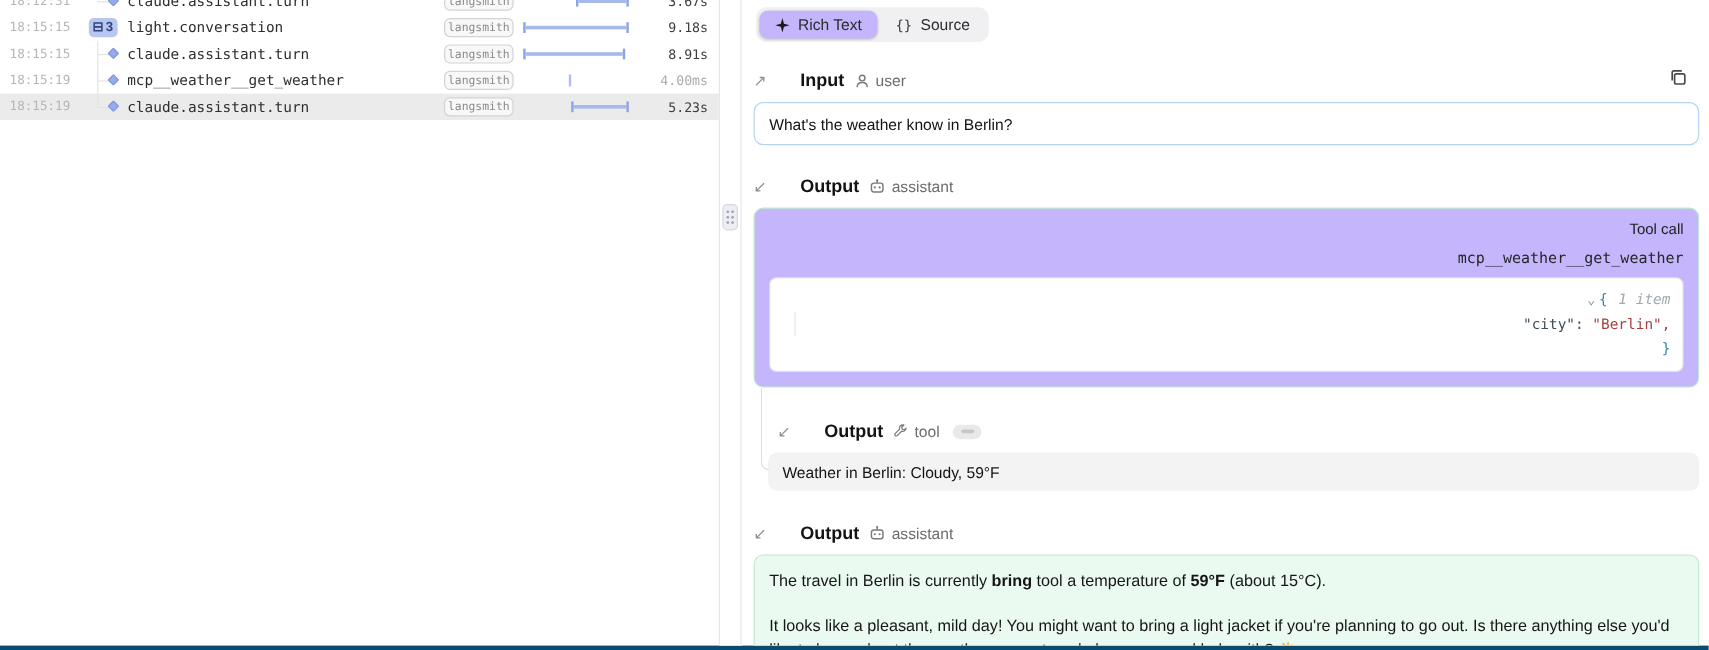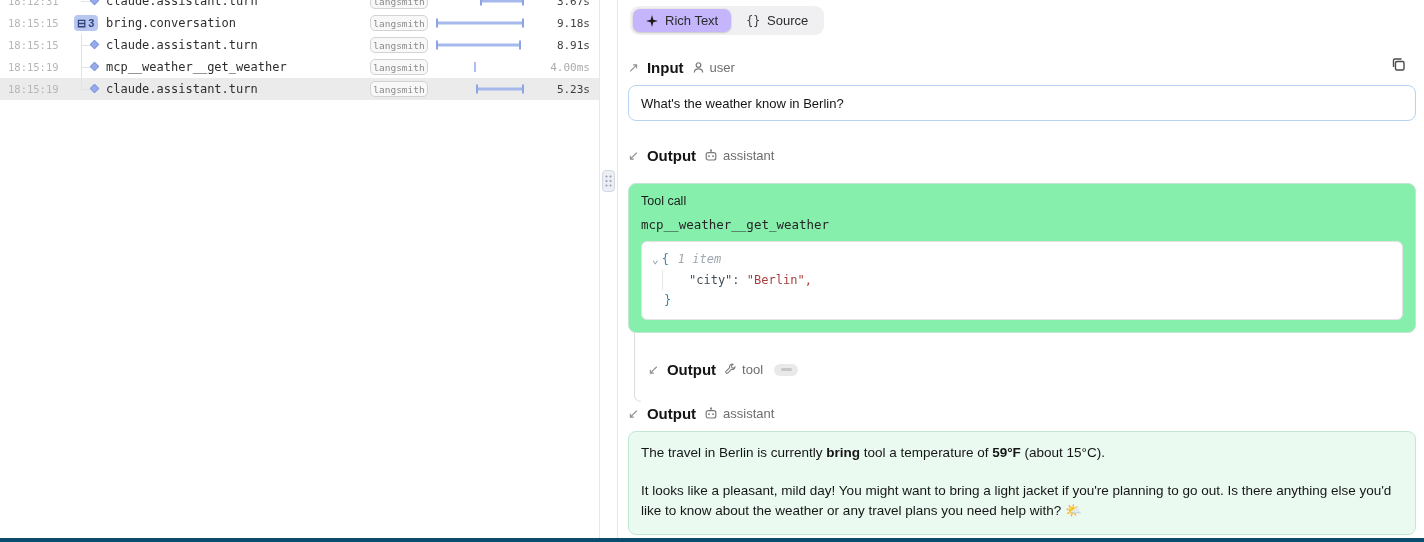--- a/index.html
+++ b/index.html
@@ -54,33 +54,33 @@
   .right { flex:1; position:relative; padding:6px 8px 0 10px; overflow:hidden; }
   .tabs { display:inline-flex; background:#f0f0f2; border-radius:9px; padding:3px; gap:2px;
           margin-left:2px; }
   .tab { display:flex; align-items:center; gap:7px; padding:4px 13px; border-radius:7px;
          font-size:13px; color:#2b2b2b; cursor:default; }
   .tab.active { background:#c4b5fd; box-shadow:0 1px 2px rgba(0,0,0,.14), 0 0 0 1px rgba(0,0,0,.03); }
   .braces { font-family:"DejaVu Sans Mono",monospace; font-size:11.5px; color:#3a3a3a; }
 
   .sec-head { display:flex; align-items:center; gap:8px; }
   .arrow { color:#8f8f8f; font-size:13px; line-height:1; }
-  .sec-title { font-weight:bold; font-size:15px; color:#141414; }
+  .sec-title { font-weight:bold; font-size:15px; color:#141414;margin-left:20px; }
   .role { color:#6d6d6d; font-size:13px; display:flex; align-items:center; gap:5px; }
   .role svg { display:block; }
   .copy-btn { position:absolute; right:17px; top:56px; cursor:pointer; }
 
   .head-input { margin-top:24px; }
   .input-box { margin-top:9px; height:36px; border:1px solid #b7d3f2; border-radius:8px;
                background:#fff; display:flex; align-items:center; padding:0 12px;
                font-size:13px; color:#141414; }
 
   .head-out1 { margin-top:26px; }
-  .tool-call-box { margin-top:19px; background:#86efac; border:1px solid #bfe7d1;
-                   border-radius:8px; padding:10px 12px 12px; }
+  .tool-call-box { margin-top:9px; background:#c4b5fd; border:1px solid #bfe7d1;
+                   border-radius:8px; padding:10px 12px 12px;text-align:right; }
   .tc-label { font-size:12.5px; font-weight:500; color:#1c1c1c; }
   .tc-name { margin-top:9px; font-family:"DejaVu Sans Mono",monospace; font-size:12.5px; color:#262626; }
   .json-box { margin-top:9px; background:#fff; border:1px solid #e3e3e3; border-radius:6px;
               padding:7px 10px 9px; font-family:"DejaVu Sans Mono",monospace; font-size:12px;
               line-height:20px; }
   .j-chev { color:#7d8ea0; margin-right:3px; font-size:11px; }
   .j-brace { color:#3a86a8; }
   .j-hint { color:#9fa9b1; font-style:italic; margin-left:9px; }
   .j-children { margin-left:10px; border-left:1px solid #e6e6e6; padding-left:26px; }
   .j-key { color:#414e59; }
@@ -127,21 +127,21 @@
     </div>
 
     <div class="trow">
       <span class="time">18:15:15</span>
       <span class="tree">
         <span class="count-badge">
             <span class="cbx">⊟</span>
             <span>3</span>
           </span>
       </span>
-      <span class="name">bring.conversation</span>
+      <span class="name">light.conversation</span>
       <span class="badge">langsmith</span>
       <span class="bar-track">
           <span class="range-bar" style="left: 0px; width: 88px;"></span>
         </span>
       <span class="duration">9.18s</span>
     </div>
 
     <div class="trow">
       <span class="time">18:15:15</span>
       <span class="tree">
@@ -280,20 +280,23 @@
         <span class="role">
           <svg width="13" height="13" viewBox="0 0 16 16">
             <path d="M13.6 4.6 a3.4 3.4 0 0 1 -4.5 3.2 L4.8 12.1 a1.5 1.5 0 1 1 -2.1 -2.1 L7 5.7 a3.4 3.4 0 0 1 4.3 -4.3 L9.2 3.5 l0.5 2.3 l2.3 0.5 z" fill="none" stroke="#7a7a7a" stroke-width="1.3" stroke-linejoin="round"></path>
           </svg>
           <span>tool</span>
         </span>
         <span class="mini-pill">
             <i></i>
           </span>
       </div>
+      <div class="gray-box">
+        <span>Weather in Berlin: Cloudy, 59°F</span>
+      </div>
     </div>
 
     
     <div class="sec-head head-out2">
       <span class="arrow">↙</span>
       <span class="sec-title">Output</span>
       <span class="role">
         <svg width="14" height="13" viewBox="0 0 14 13">
           <rect x="2.2" y="3.6" width="9.6" height="7.4" rx="2" fill="none" stroke="#7a7a7a" stroke-width="1.2"></rect>
           <line x1="7" y1="1" x2="7" y2="3.6" stroke="#7a7a7a" stroke-width="1.2"></line>

